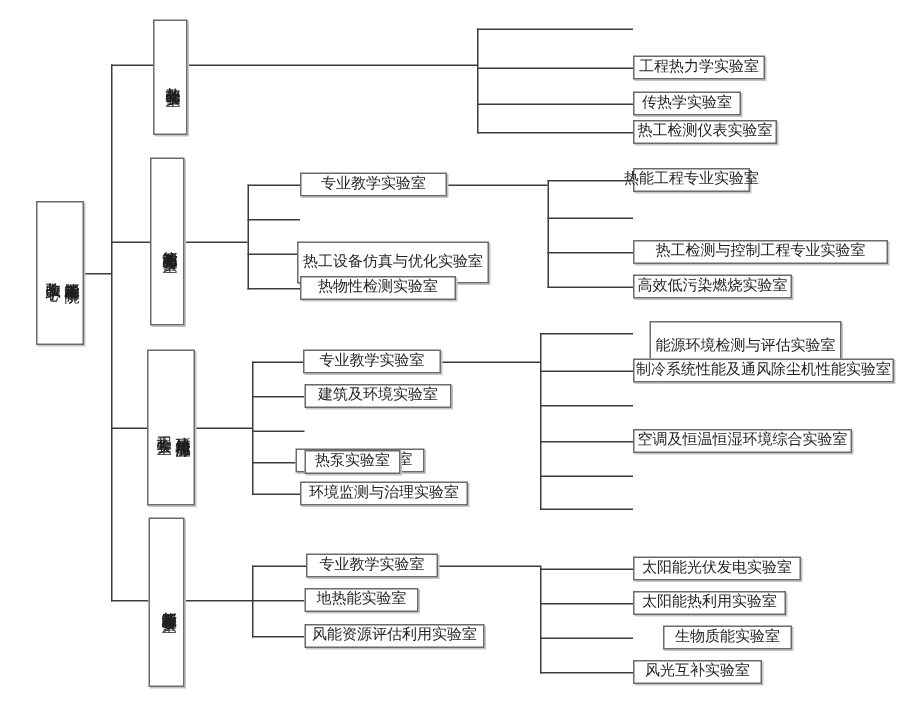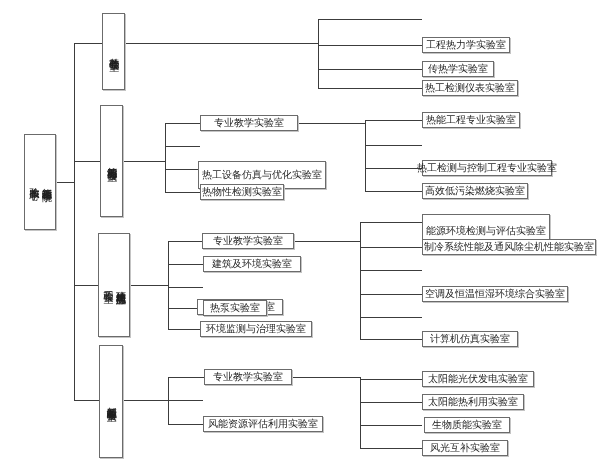--- a/index.html
+++ b/index.html
@@ -95,38 +95,38 @@
   <div class="node vnode" style="left:98px;top:233px;width:32px;height:104px;">建筑环境与能源应用
 工程实验室</div>
   <div class="node vnode" style="left:99px;top:345px;width:24px;height:113px;">新能源科学工程实验室</div>
 
   <div class="node" style="left:422px;top:37px;width:88px;height:16px;">工程热力学实验室</div>
   <div class="node" style="left:422px;top:61px;width:72px;height:16px;">传热学实验室</div>
   <div class="node" style="left:422px;top:80px;width:96px;height:16px;">热工检测仪表实验室</div>
 
   <div class="node" style="left:200px;top:115px;width:98px;height:16px;">专业教学实验室</div>
   <div class="node" style="left:198px;top:161px;width:128px;height:28px;">热工设备仿真与优化实验室</div>
-  <div class="node" style="left:200px;top:184px;width:84px;height:16px;">热物性检测实验室</div>
+  <div class="node" style="left:200px;top:184px;width:104px;height:16px;">热物性检测实验室</div>
 
-  <div class="node" style="left:422px;top:112px;width:98px;height:16px;">热能工程专业实验室</div>
-  <div class="node" style="left:422px;top:160px;width:130px;height:16px;">热工检测与控制工程专业实验室</div>
+  <div class="node" style="left:422px;top:112px;width:78px;height:16px;">热能工程专业实验室</div>
+  <div class="node" style="left:422px;top:160px;width:170px;height:16px;">热工检测与控制工程专业实验室</div>
   <div class="node" style="left:422px;top:183px;width:106px;height:16px;">高效低污染燃烧实验室</div>
 
   <div class="node" style="left:202px;top:233px;width:92px;height:16px;">专业教学实验室</div>
   <div class="node" style="left:203px;top:256px;width:98px;height:16px;">建筑及环境实验室</div>
   <div class="node" style="left:197px;top:279px;width:86px;height:16px;margin-top:20px;">低温传热实验室</div>
   <div class="node" style="left:203px;top:300px;width:64px;height:16px;">热泵实验室</div>
   <div class="node" style="left:200px;top:321px;width:112px;height:16px;">环境监测与治理实验室</div>
 
-  <div class="node" style="left:422px;top:214px;width:128px;height:33px;">能源环境检测与评估实验室</div>
+  <div class="node" style="left:433px;top:214px;width:128px;height:33px;">能源环境检测与评估实验室</div>
   <div class="node" style="left:422px;top:239px;width:174px;height:16px;">制冷系统性能及通风除尘机性能实验室</div>
   <div class="node" style="left:422px;top:286px;width:146px;height:16px;">空调及恒温恒湿环境综合实验室</div>
-  <div class="node" style="left:422px;top:331px;width:96px;height:16px;">计算机仿真实验室</div>
 
   <div class="node" style="left:204px;top:369px;width:88px;height:16px;">专业教学实验室</div>
+  <div class="node" style="left:203px;top:392px;width:76px;height:16px;">地热能实验室</div>
   <div class="node" style="left:203px;top:416px;width:120px;height:16px;">风能资源评估利用实验室</div>
 
   <div class="node" style="left:422px;top:371px;width:112px;height:16px;">太阳能光伏发电实验室</div>
   <div class="node" style="left:422px;top:394px;width:102px;height:16px;">太阳能热利用实验室</div>
-  <div class="node" style="left:424px;top:417px;width:86px;height:16px;">生物质能实验室</div>
+  <div class="node" style="left:442px;top:417px;width:86px;height:16px;">生物质能实验室</div>
   <div class="node" style="left:422px;top:440px;width:86px;height:16px;">风光互补实验室</div>
 
 </div>
 
 </body></html>

